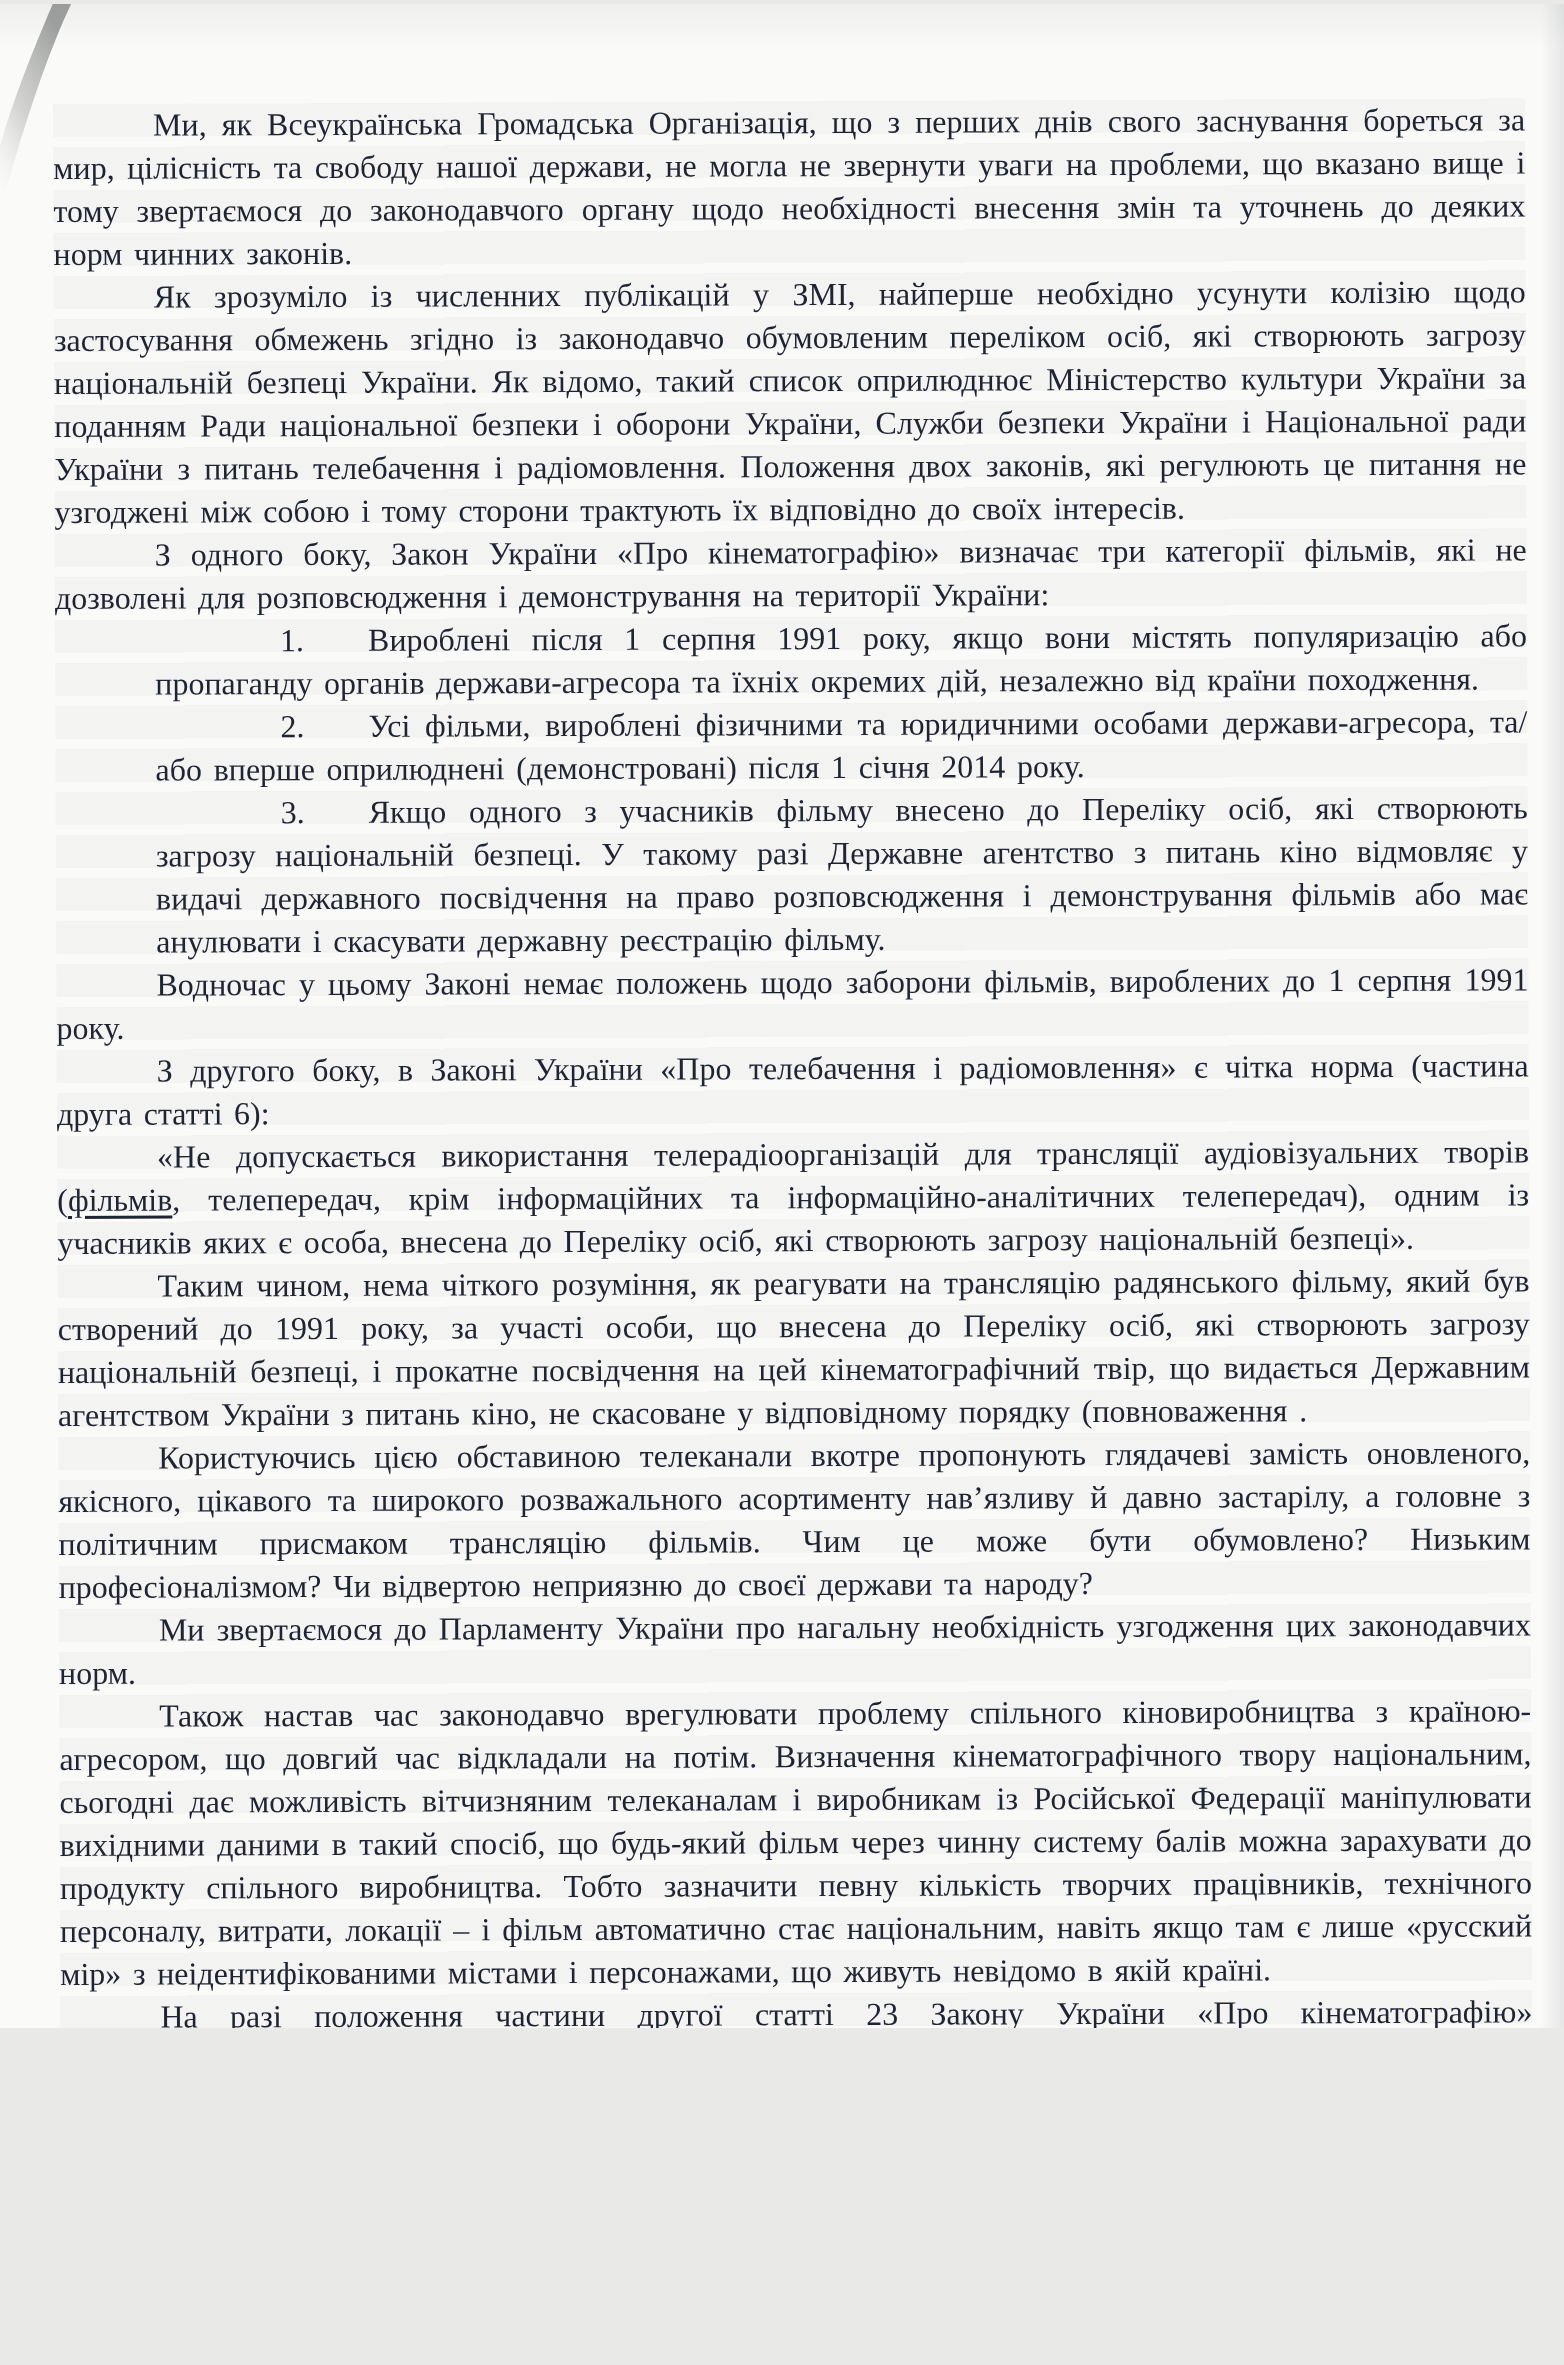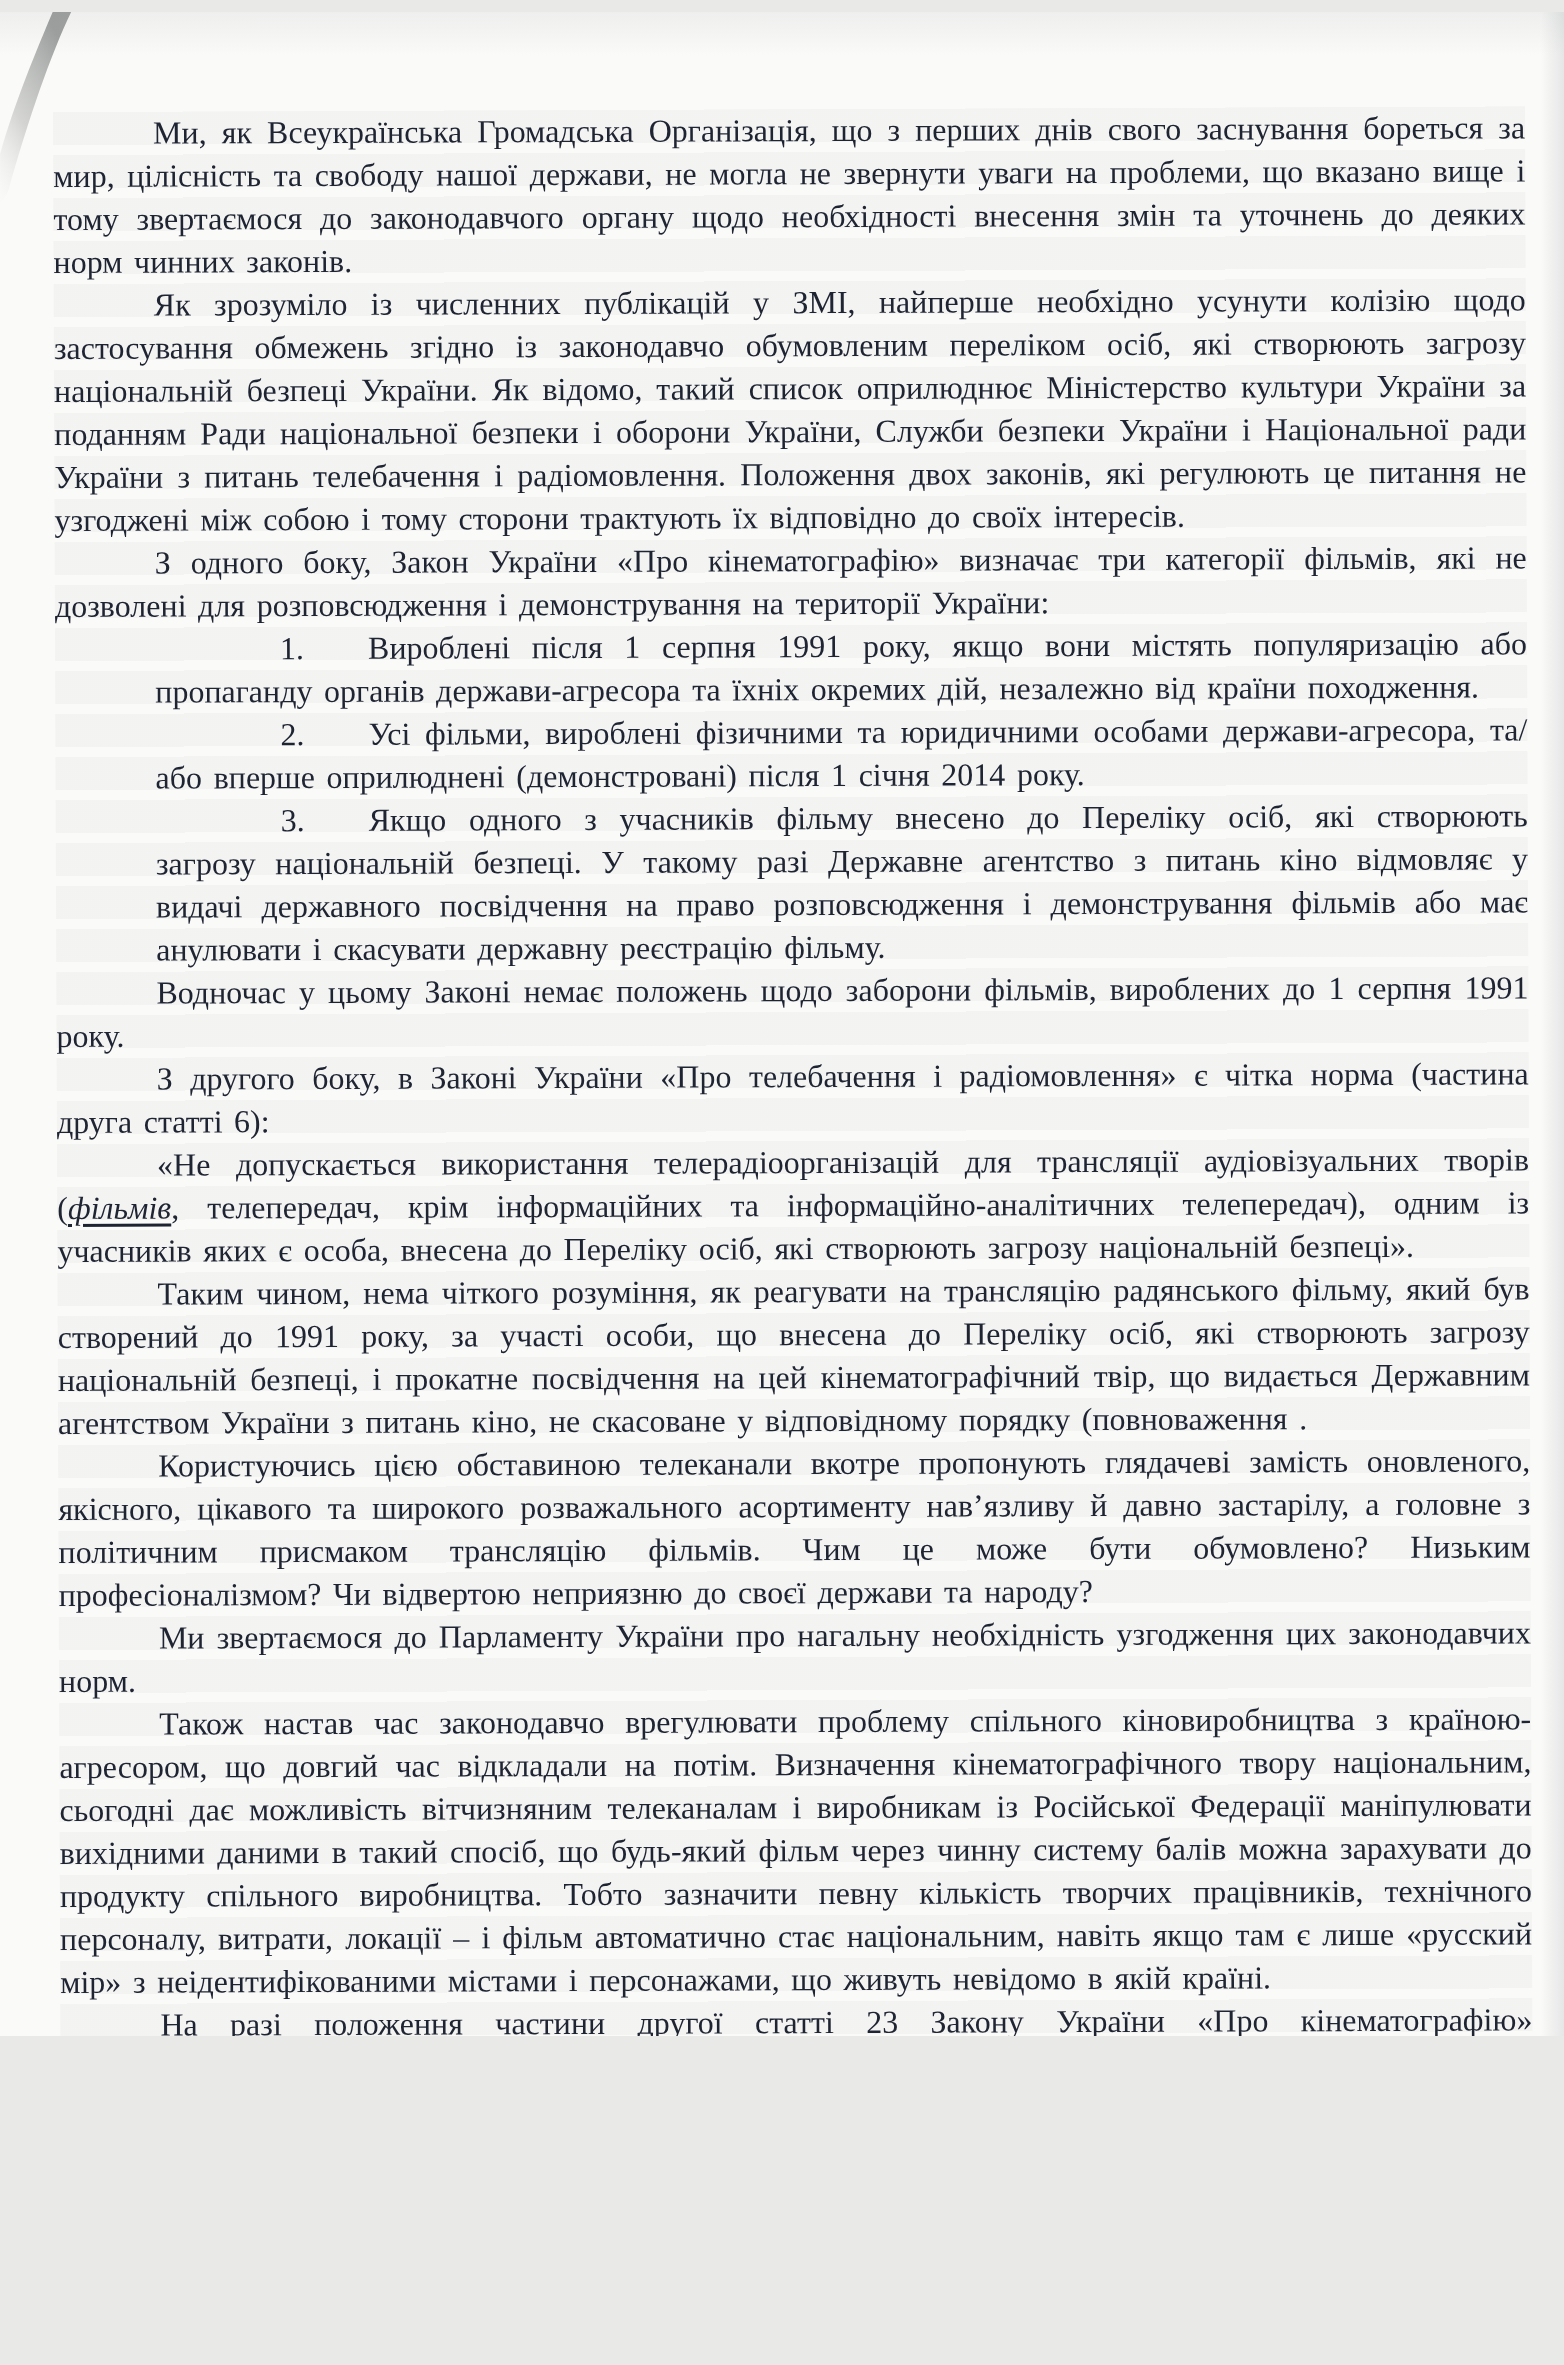--- a/index.html
+++ b/index.html
@@ -8,21 +8,21 @@
   }
   html, body {
     margin: 0;
     padding: 0;
     background: #e9e9e7;
   }
   .page {
     position: relative;
     width: 1565px;
     height: 2024px;
-    margin: 12px auto;
+    margin: 4px auto;
     background:
       linear-gradient(180deg, rgba(190,196,196,0.20) 0px, rgba(255,255,255,0) 43px),
       var(--paper, #fafaf8);
     overflow: hidden;
     font-family: "Liberation Serif", "DejaVu Serif", serif;
     color: var(--ink, #1f2433);
   }
   
   .page::after {
     content: "";
@@ -64,21 +64,20 @@
   p.item {
     margin: 0 0 0 100px;
     text-indent: 125px;
   }
   p.item .num {
     margin-right: 64px;
   }
   .u {
     text-decoration: underline;
     text-underline-offset: 5px;
-    font-style: italic;
   }
   .page-number {
     position: absolute;
     left: 1457px;
     top: 2293px;
     font-size: 34px;
     line-height: 43px;
   }
 </style>
 </head>

